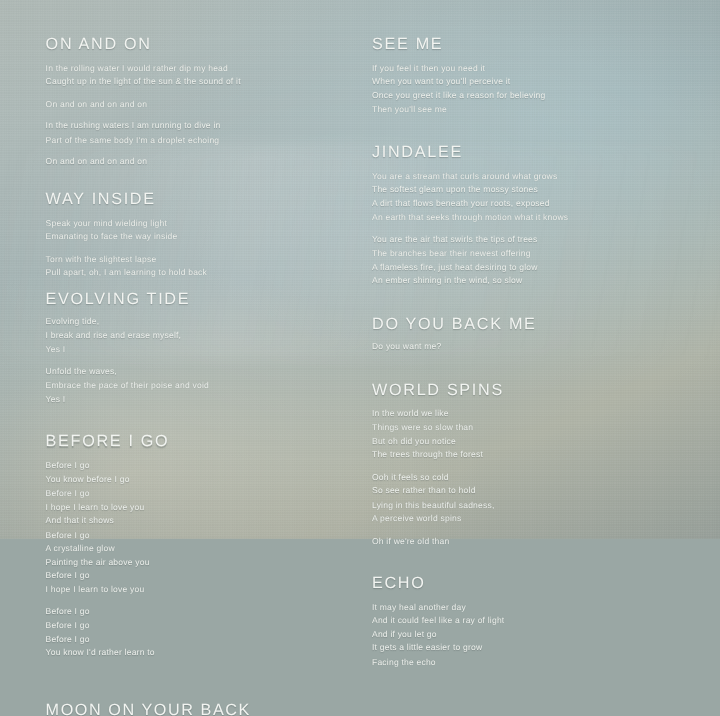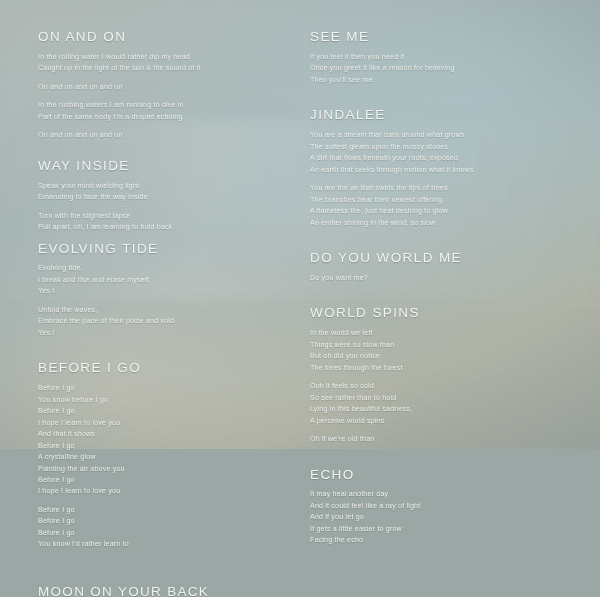--- a/index.html
+++ b/index.html
@@ -182,20 +182,21 @@
       </div>
 
     </div>
 
     <div class="column right">
 
       <div class="song see-me">
         <h2 class="song-title">SEE ME</h2>
         <div class="stanza">
           <div class="line">If you feel it then you need it</div>
+          <div class="line">When you want to you'll perceive it</div>
           <div class="line">Once you greet it like a reason for believing</div>
           <div class="line">Then you'll see me</div>
         </div>
       </div>
 
       <div class="song jindalee">
         <h2 class="song-title">JINDALEE</h2>
         <div class="stanza">
           <div class="line">You are a stream that curls around what grows</div>
           <div class="line">The softest gleam upon the mossy stones</div>
@@ -204,30 +205,30 @@
         </div>
         <div class="stanza">
           <div class="line">You are the air that swirls the tips of trees</div>
           <div class="line">The branches bear their newest offering</div>
           <div class="line">A flameless fire, just heat desiring to glow</div>
           <div class="line">An ember shining in the wind, so slow</div>
         </div>
       </div>
 
       <div class="song do-you-want-me">
-        <h2 class="song-title">DO YOU WORLD ME</h2>
+        <h2 class="song-title">DO YOU BACK ME</h2>
         <div class="stanza">
           <div class="line">Do you want me?</div>
         </div>
       </div>
 
       <div class="song world-spins">
         <h2 class="song-title">WORLD SPINS</h2>
         <div class="stanza">
-          <div class="line">In the world we left</div>
+          <div class="line">In the world we like</div>
           <div class="line">Things were so slow than</div>
           <div class="line">But oh did you notice</div>
           <div class="line">The trees through the forest</div>
         </div>
         <div class="stanza">
           <div class="line">Ooh it feels so cold</div>
           <div class="line">So see rather than to hold</div>
           <div class="line">Lying in this beautiful sadness,</div>
           <div class="line">A perceive world spins</div>
         </div>

